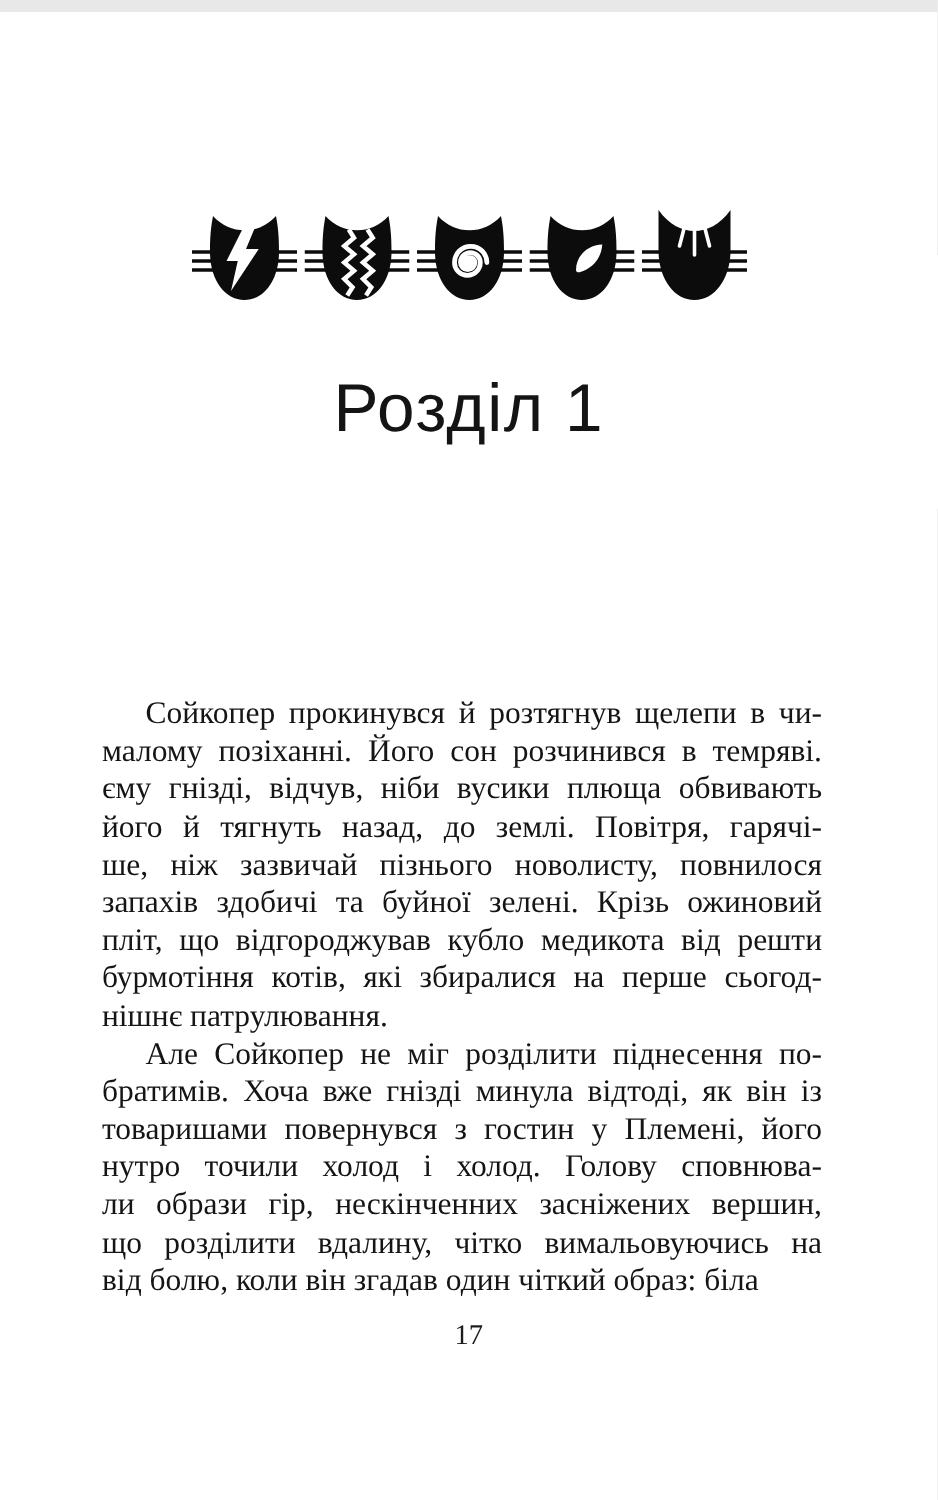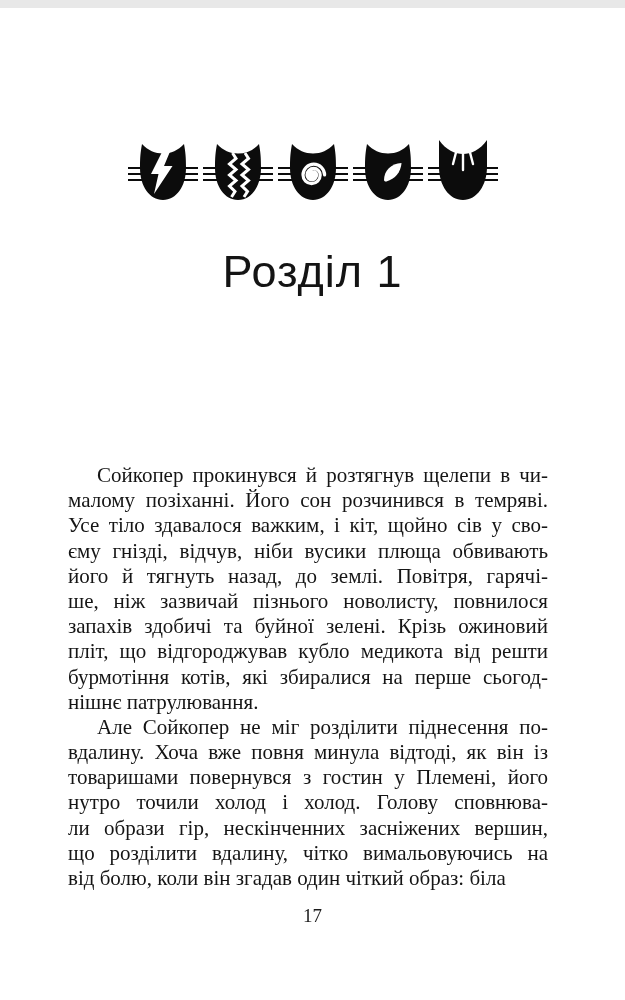--- a/index.html
+++ b/index.html
@@ -116,30 +116,29 @@
       </g>
     </svg>
 
   </div>
 
   <h1 class="chapter-title">Розділ 1</h1>
 
   <div class="body-text">
       <div class="line para-start">Сойкопер прокинувся й розтягнув щелепи в чи-</div>
       <div class="line">малому позіханні. Його сон розчинився в темряві.</div>
-      <div class="line">Усе тіло здавалося важким, і кіт, щойно сів у сво-</div>
       <div class="line">єму гнізді, відчув, ніби вусики плюща обвивають</div>
       <div class="line">його й тягнуть назад, до землі. Повітря, гарячі-</div>
       <div class="line">ше, ніж зазвичай пізнього новолисту, повнилося</div>
       <div class="line">запахів здобичі та буйної зелені. Крізь ожиновий</div>
       <div class="line">пліт, що відгороджував кубло медикота від решти</div>
       <div class="line">бурмотіння котів, які збиралися на перше сьогод-</div>
       <div class="line para-end">нішнє патрулювання.</div>
       <div class="line para-start">Але Сойкопер не міг розділити піднесення по-</div>
-      <div class="line">вдалину. Хоча вже повня минула відтоді, як він із</div>
+      <div class="line">братимів. Хоча вже гнізді минула відтоді, як він із</div>
       <div class="line">товаришами повернувся з гостин у Племені, його</div>
       <div class="line">нутро точили холод і холод. Голову сповнюва-</div>
       <div class="line">ли образи гір, нескінченних засніжених вершин,</div>
       <div class="line">що розділити вдалину, чітко вимальовуючись на</div>
       <div class="line para-end">від болю, коли він згадав один чіткий образ: біла</div>
     </div>
 
   <div class="page-number">17</div>
 
 </div>

